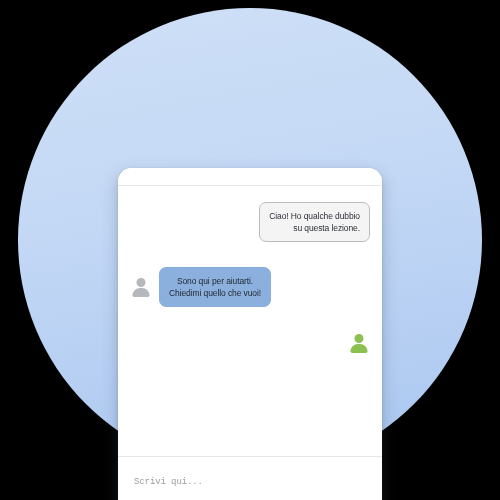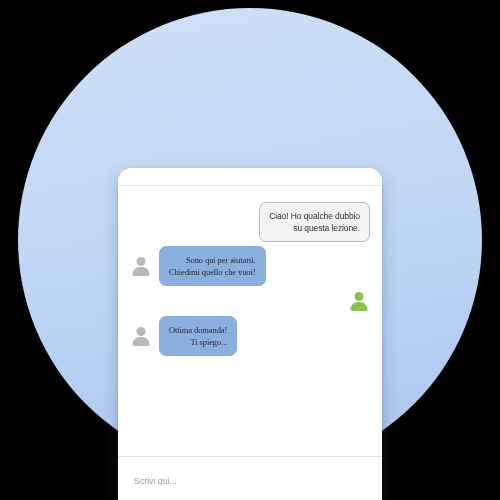--- a/index.html
+++ b/index.html
@@ -46,21 +46,21 @@
     flex: 0 0 auto;
     border-bottom: 1px solid #e8e8ea;
     background: #ffffff;
   }
 
   #messages-area {
     flex: 1 1 auto;
     padding: 16px 12px 6px 12px;
     display: flex;
     flex-direction: column;
-    gap: 4px;
+    gap: 25px;
     overflow: hidden;
   }
 
   .msg-row {
     display: flex;
     align-items: center;
     gap: 7px;
   }
   .msg-row.left  { justify-content: flex-start; }
   .msg-row.right { justify-content: flex-end; }
@@ -99,43 +99,42 @@
     line-height: 1.42;
     color: #2b2f36;
     border-radius: 7px;
     white-space: pre-line;
     letter-spacing: -0.1px;
   }
   .bubble.bot {
     background: #8cb0de;
     border: 1px solid #8cb0de;
     color: #1f2630;
-    text-align: right;
-    font-family: Liberation Serif, serif;
+    text-align: center;
   }
   .bubble.user {
     background: #f4f4f5;
     border: 1px solid #b9bcc0;
     text-align: right;
   }
 
   
   #input-bar {
     flex: 0 0 auto;
     height: 72px;
     border-top: 1px solid #e6e6e8;
     padding: 13px 16px;
     box-sizing: border-box;
   }
   #composer-input {
     width: 100%;
     border: none;
     outline: none;
     background: transparent;
-    font-family: Liberation Sans, sans-serif;
+    font-family: Liberation Mono, monospace;
     font-size: 9px;
     color: #9a9da2;
     letter-spacing: -0.1px;
     padding: 0;
   }
   #composer-input::placeholder { color: #9a9da2; }
 </style>
 </head>
 <body>
 
@@ -161,28 +160,20 @@
 Chiedimi quello che vuoi!</div>
     </div>
 
     <div class="msg-row right">
       <div class="avatar user">
         <span class="head"></span>
         <span class="body"></span>
       </div>
     </div>
 
-    <div class="msg-row left">
-      <div class="avatar bot">
-        <span class="head"></span>
-        <span class="body"></span>
-      </div>
-      <div class="bubble bot">Ottima domanda!
-Ti spiego...</div>
-    </div>
 
   </div>
 
   <div id="input-bar">
     <input id="composer-input" type="text" placeholder="Scrivi qui..." style="">
   </div>
 
 </div>
 
 </body></html>

